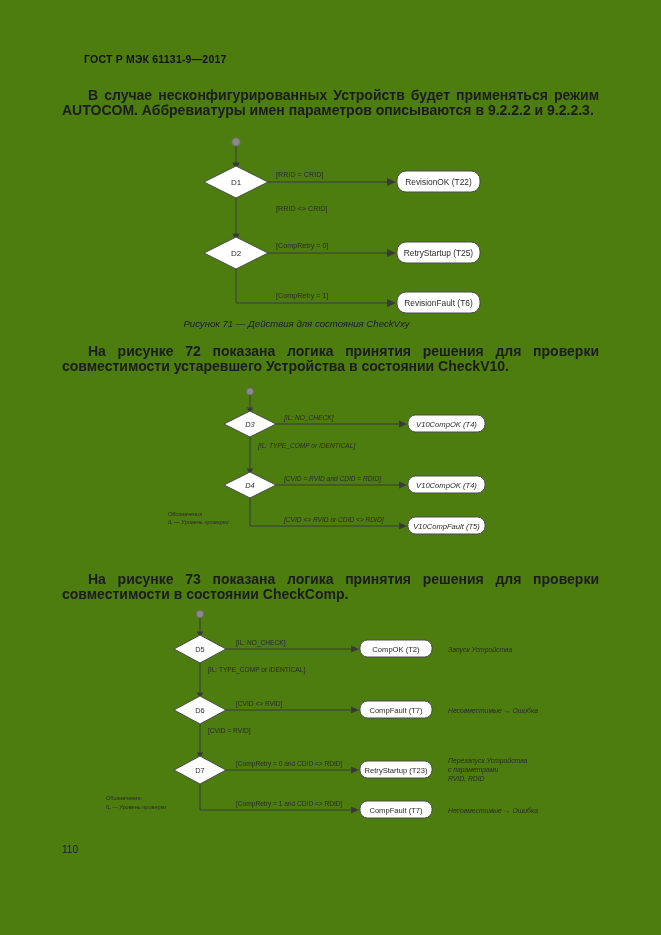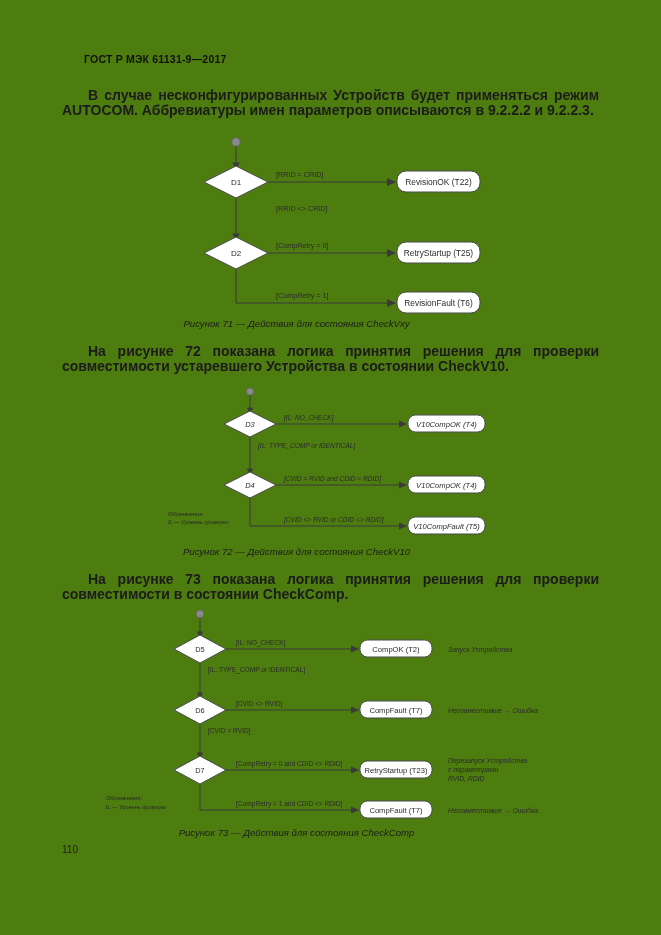--- a/index.html
+++ b/index.html
@@ -193,21 +193,20 @@
       <text class="lbl" x="112" y="133.5">[CVID &lt;&gt; RVID or CDID &lt;&gt; RDID]</text>
 
       <rect class="node-shape" x="236" y="129" width="77" height="17" rx="7.5" ry="7.5"></rect>
       <text class="lbl-action" x="274.5" y="140.5" text-anchor="middle">V10CompFault (T5)</text>
 
       <text class="lbl-legend-title" x="-4" y="128">Обозначения</text>
       <text class="lbl-legend-body" x="-4" y="136">IL — Уровень проверки</text>
     </svg>
   </div>
 
-  <div class="fig-caption" style="top:546px;">Рисунок 72 — Действия для состояния CheckV10</div>
 
   <div class="para" style="left:62px; top:572px; width:537px;">
     <span class="indent"></span><span>На рисунке 73 показана логика принятия решения для проверки совместимости в состоянии CheckComp.</span>
   </div>
 
   <div class="figure" style="left:112px; top:610px; width:445px; height:215px;">
     <svg width="445" height="215" viewBox="0 0 445 215">
 
       <circle class="start-dot" cx="88" cy="4" r="3.8"></circle>
       <line class="edge" x1="88" y1="8" x2="88" y2="22"></line>
@@ -262,17 +261,16 @@
 
       <rect class="node-shape" x="248" y="191" width="72" height="17" rx="7.5" ry="7.5"></rect>
       <text class="lbl-action" x="284" y="202.5" text-anchor="middle">CompFault (T7)</text>
       <text class="lbl-note" x="336" y="202.5">Несовместимые → Ошибка</text>
 
       <text class="lbl-legend-title" x="-6" y="190">Обозначения:</text>
       <text class="lbl-legend-body" x="-6" y="199">IL — Уровень проверки</text>
     </svg>
   </div>
 
-  <div class="fig-caption" style="top:827px;">Рисунок 73 — Действия для состояния CheckComp</div>
 
   <div class="page-number">110</div>
 
 </div>
 
 </body></html>

